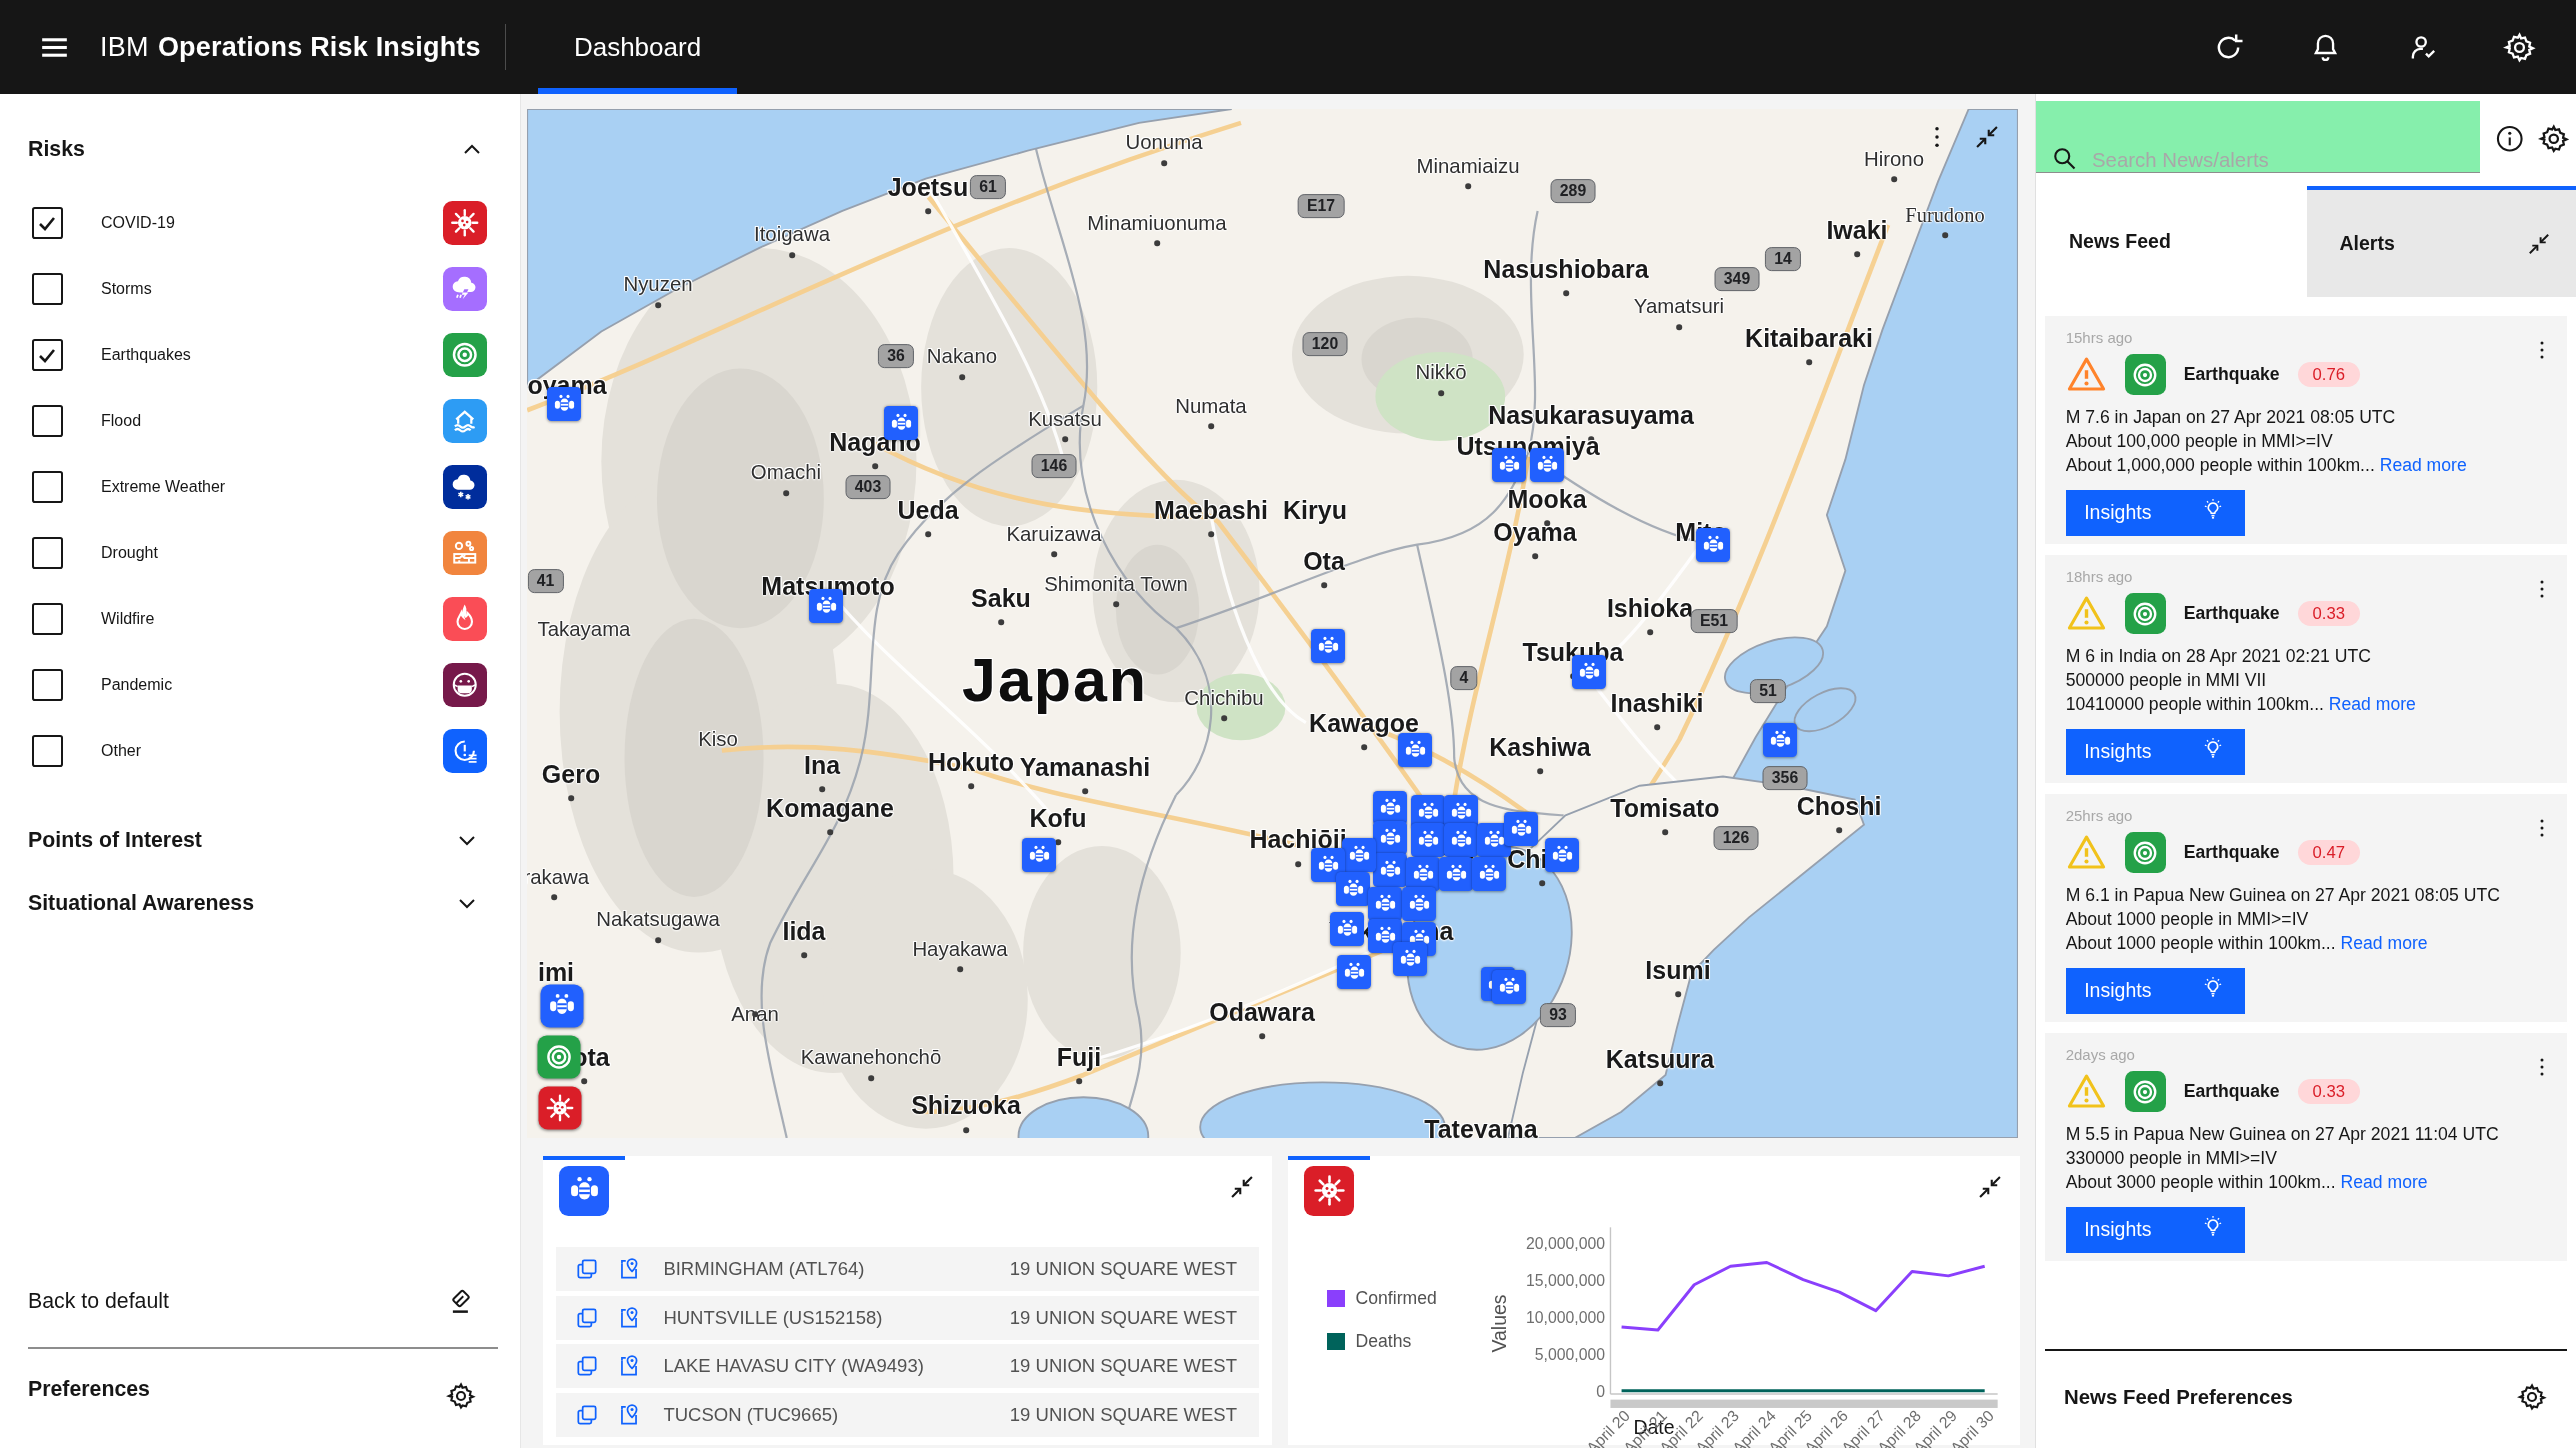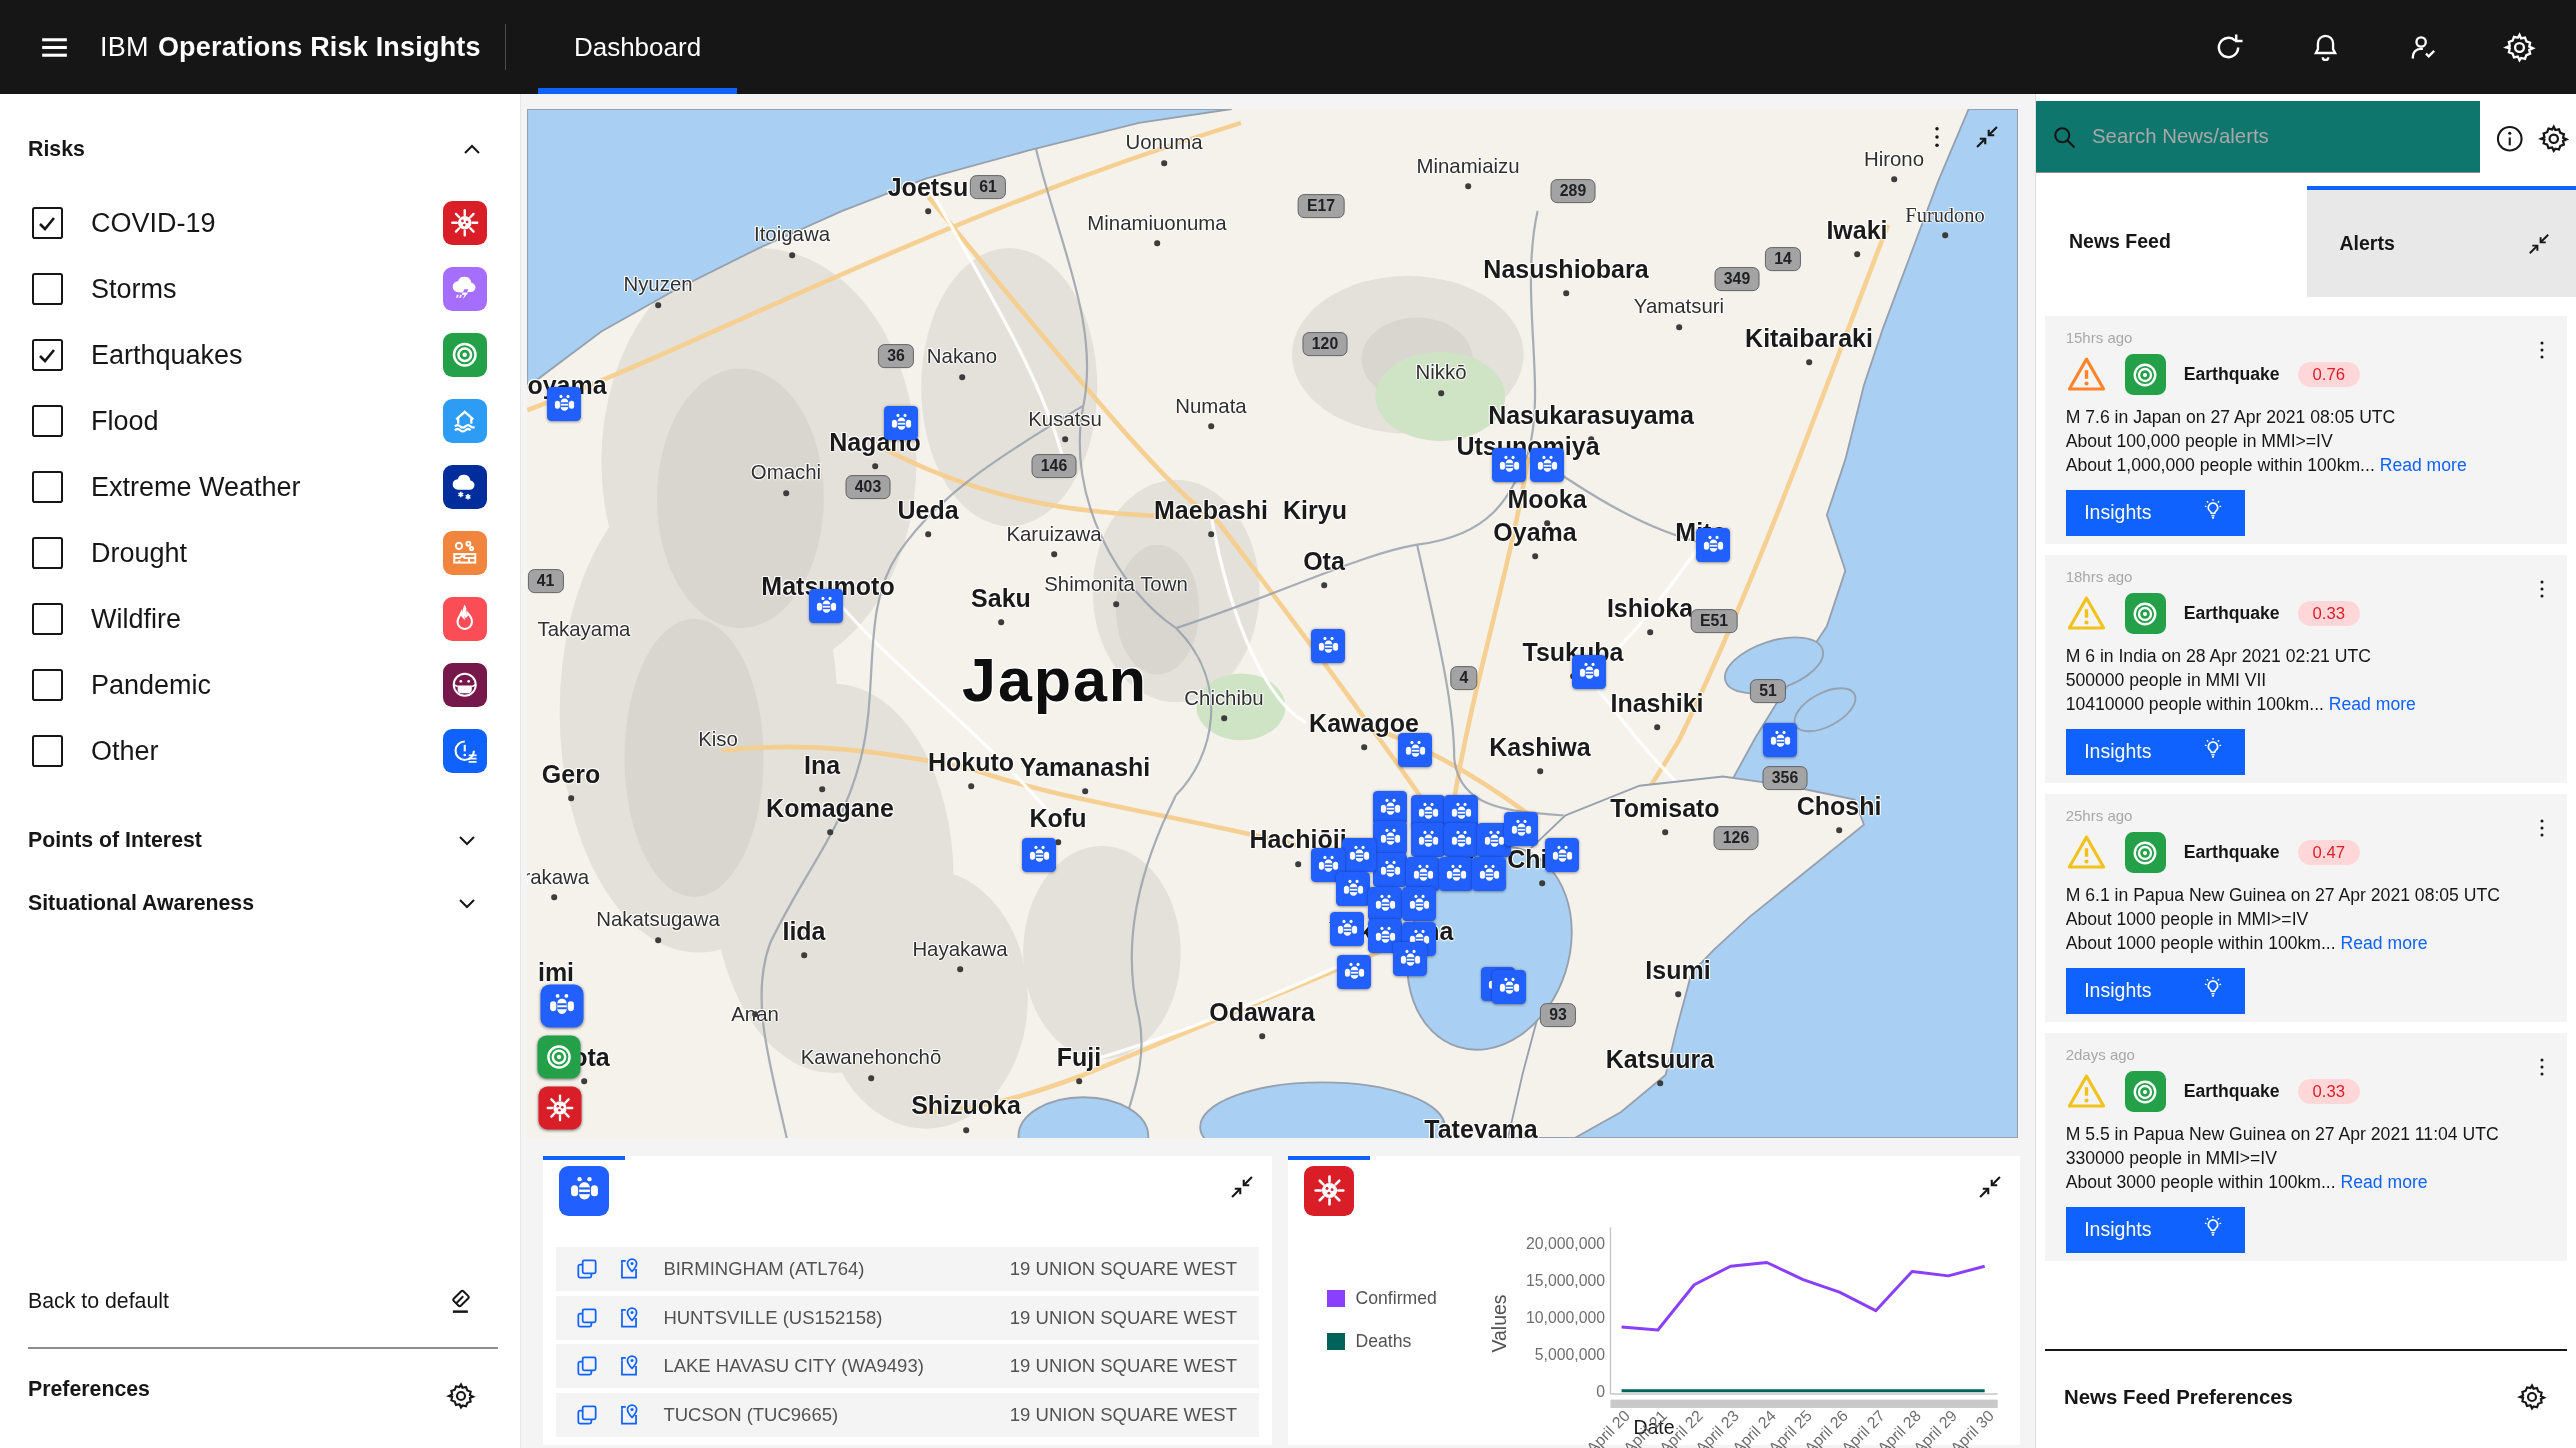--- a/index.html
+++ b/index.html
@@ -23,21 +23,21 @@
   
   .left { position:absolute; left:0; top:94px; width:521px; height:1355px; background:#fff; border-right:0.9px solid #e6e6e6; }
   .risks-title-row { position:absolute; left:28px; right:31.5px; top:35px; height:41px; display:flex; align-items:center; justify-content:space-between; }
   .risks-title { font-weight:700; font-size:21.3px; }
   .chev-btn { width:33px; height:33px; display:flex; align-items:center; justify-content:center; cursor:pointer; }
   .chev-btn svg { width:24px; height:24px; }
   .risk-list { position:absolute; left:0; right:0; top:96px; }
   .risk-row { height:66px; display:flex; align-items:center; padding:0 33px 0 31.5px; cursor:pointer; }
   .cbox { width:31.5px; height:31.5px; border:2.3px solid #161616; border-radius:2.8px; background:#fff; display:flex; align-items:center; justify-content:center; flex:0 0 auto; }
   .cbox svg { width:24px; height:24px; }
-  .risk-label { margin-left:28px; font-size:27px; color:#161616; }
+  .risk-label { margin-left:38px; font-size:16px; color:#161616; }
   .risk-spacer { flex:1; }
   .risk-tile { width:44px; height:44px; border-radius:9.3px; display:flex; align-items:center; justify-content:center; }
   .risk-tile svg { width:31.5px; height:31.5px; }
   .side-section { position:absolute; left:28px; right:37px; height:48px; display:flex; align-items:center; justify-content:space-between; cursor:pointer; }
   .side-section .t { font-weight:700; font-size:21.3px; }
   .back-row { position:absolute; left:28px; right:41px; top:1183px; height:48px; display:flex; align-items:center; justify-content:space-between; cursor:pointer; }
   .back-row .t { font-size:21.3px; }
   .icon24 { width:37px; height:37px; display:flex; align-items:center; justify-content:center; }
   .icon24 svg { width:30px; height:30px; }
   .left-divider { position:absolute; left:28px; right:22px; top:1253px; height:1.9px; background:#8d8d8d; }
@@ -85,21 +85,21 @@
   .legend .sw { width:17.6px; height:17.6px; margin-right:11px; }
   .legend .lt { font-size:17.6px; color:#525252; }
   .ylab { position:absolute; left:182px; top:156px; transform:rotate(-90deg); transform-origin:center; font-size:19.5px; color:#525252; }
   .ytick { position:absolute; width:93px; text-align:right; font-size:15.8px; color:#6f6f6f; transform:translateY(-50%); }
   .xtick { position:absolute; width:83px; text-align:right; font-size:15.8px; color:#6f6f6f; transform:rotate(-45deg); transform-origin:right top; }
   .xlab { position:absolute; left:0; right:0; bottom:5.6px; text-align:center; font-size:19.5px; color:#161616; }
   .chart-svg { position:absolute; left:0; top:0; }
 
   
   .right { position:absolute; left:2035px; top:94px; width:541px; height:1355px; background:#fff; border-left:0.9px solid #e0e0e0; }
-  .search-row { position:absolute; left:0; top:7.4px; width:444px; height:72px; background:#0f766e; border-bottom:0.9px solid #8d8d8d; display:flex; align-items:center; }
+  .search-row { position:absolute; left:0; top:7.4px; width:444px; height:72px; background:#86efac; border-bottom:0.9px solid #8d8d8d; display:flex; align-items:flex-end; }
   .search-row .sic { width:56px; display:flex; align-items:center; justify-content:center; }
   .search-row .sic svg { width:28px; height:28px; }
   .search-input { flex:1; border:none; outline:none; background:transparent; font-size:20.4px; color:#161616; font-family:inherit; }
   .search-input::placeholder { color:#a8a8a8; }
   .r-ic { position:absolute; top:24px; width:41px; height:41px; display:flex; align-items:center; justify-content:center; cursor:pointer; }
   .r-ic svg { width:31.5px; height:31.5px; }
   .tabs { position:absolute; left:0; top:92px; width:541px; height:111px; display:flex; }
   .tab { flex:1; display:flex; align-items:center; padding-left:33px; font-size:19.5px; font-weight:600; color:#161616; cursor:pointer; background:#fff; }
   .tab.active { background:#e8e8e8; border-top:4.6px solid #0f62fe; }
   .tab .mini { margin-left:auto; margin-right:22px; width:33px; height:33px; display:flex; align-items:center; justify-content:center; }

